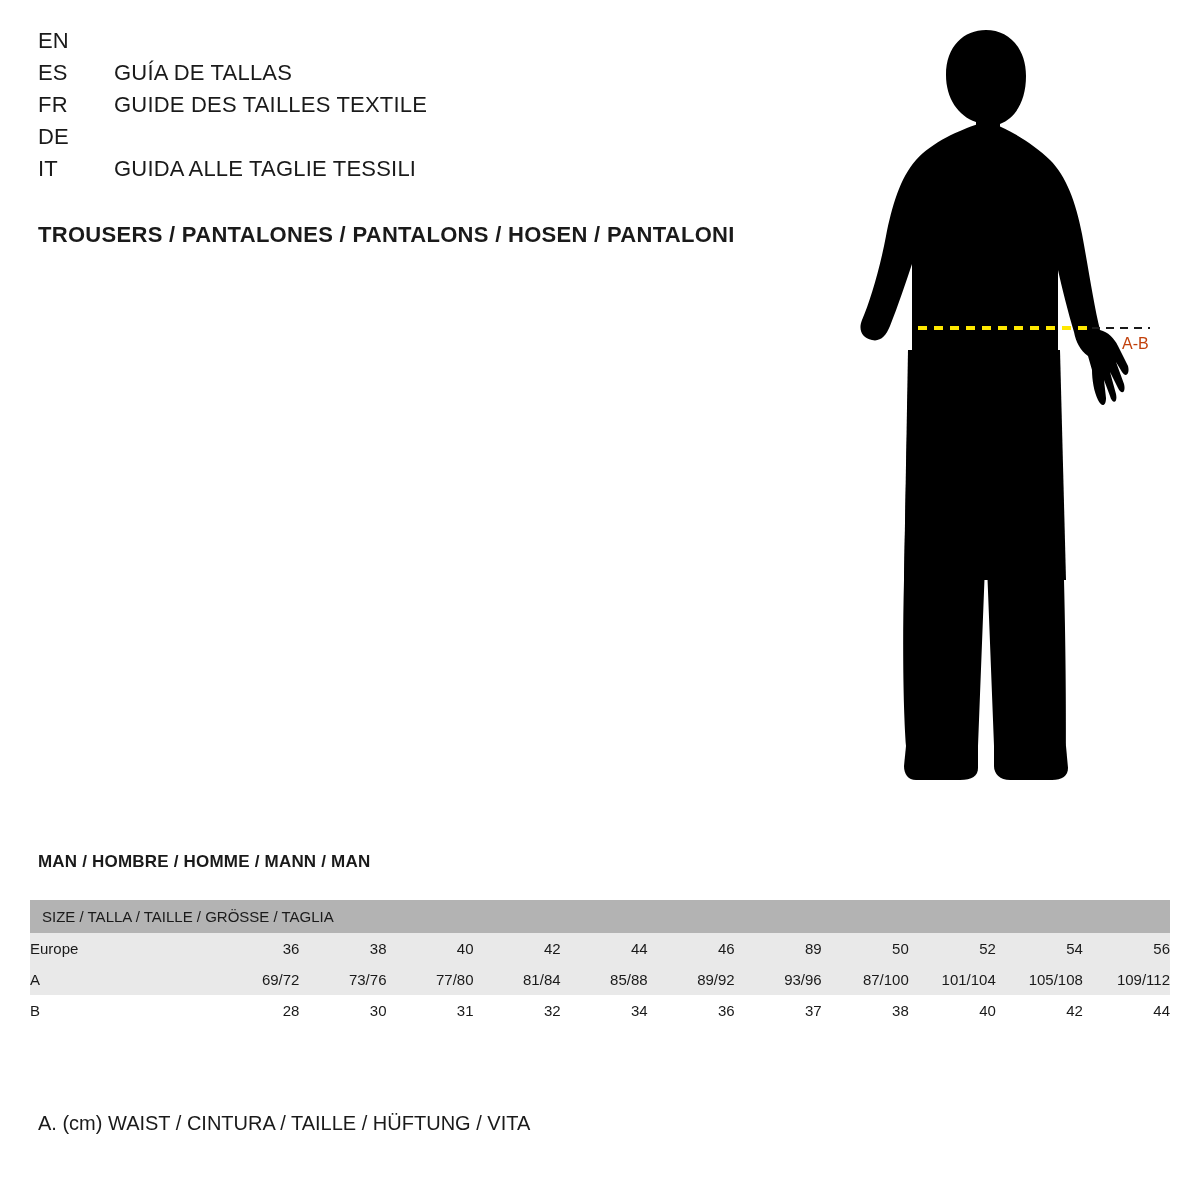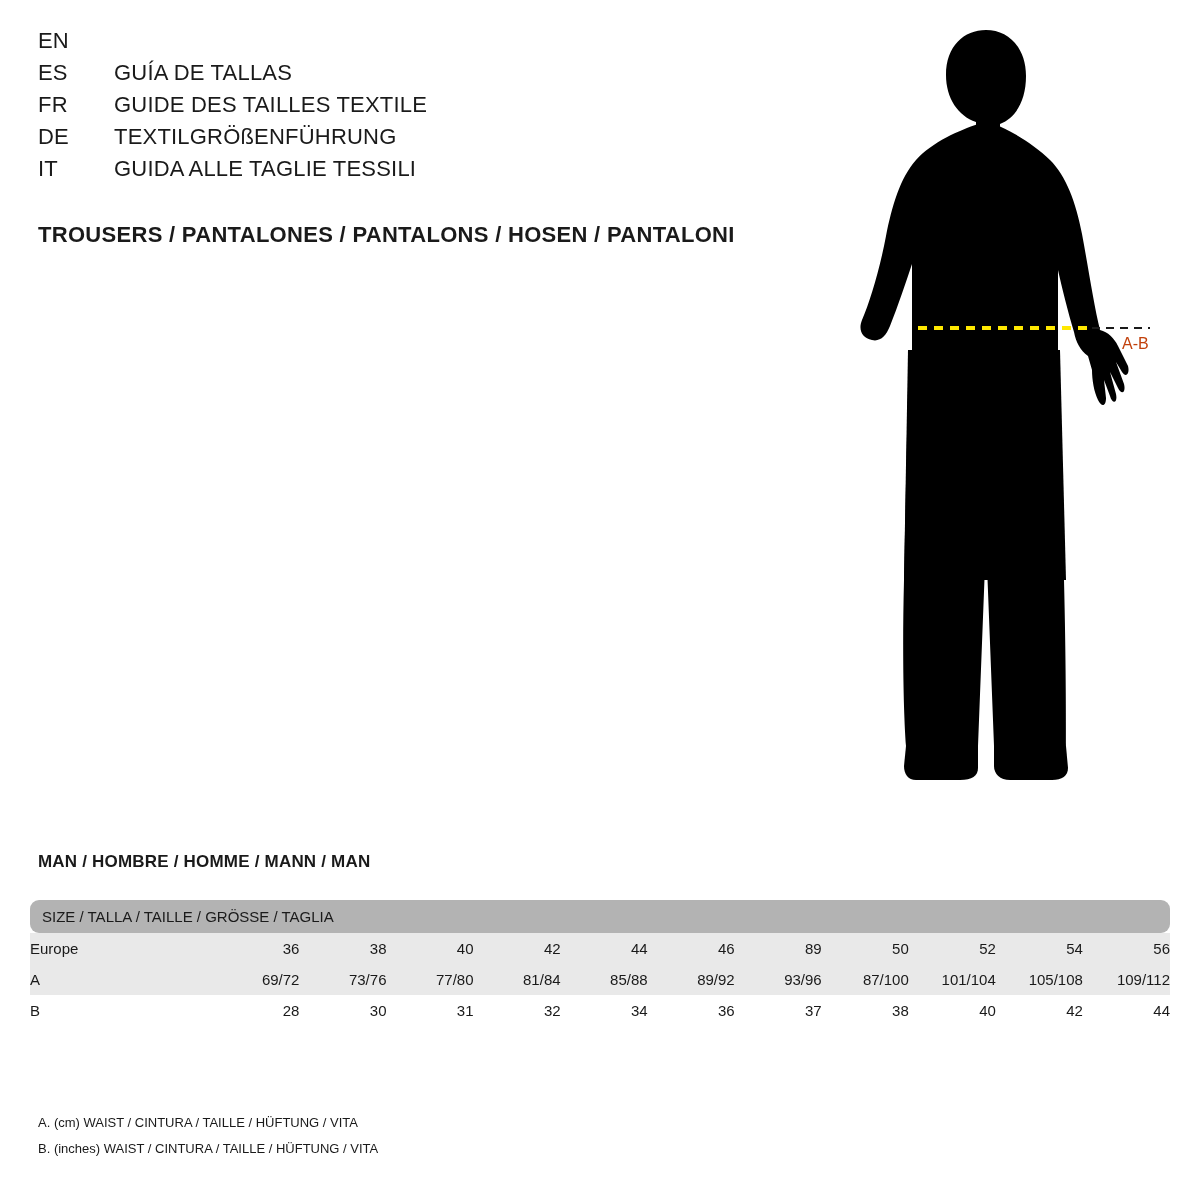--- a/index.html
+++ b/index.html
@@ -98,21 +98,20 @@
     height: 31px;
     font-weight: normal;
     color: #1a1a1a;
   }
   table.size-table thead th {
     background: #b3b3b3;
     text-align: left;
     padding-left: 12px;
     font-size: 15px;
     height: 33px;
-    border-radius: 9px;
   }
   .row-label {
     text-align: left;
     padding-left: 12px;
     width: 176px;
   }
   .cell {
     text-align: right;
     width: 84px;
   }
@@ -121,21 +120,21 @@
   }
   tr.plain td {
     background: #ffffff;
   }
 
   
   .footnotes {
     position: absolute;
     left: 38px;
     top: 1110px;
-    font-size: 13px;
+    font-size: 20px;
     line-height: 26px;
     color: #1a1a1a;
   }
 </style>
 </head>
 <body>
 
 <div class="page">
 
   <div class="lang-block">
@@ -145,21 +144,20 @@
     <div class="lang-row">
       <span class="lang-code">ES</span>
       <span class="lang-text">GUÍA DE TALLAS</span>
     </div>
     <div class="lang-row">
       <span class="lang-code">FR</span>
       <span class="lang-text">GUIDE DES TAILLES TEXTILE</span>
     </div>
     <div class="lang-row">
       <span class="lang-code">DE</span>
-      <span class="lang-text">TEXTILGRÖßENFÜHRUNG</span>
     </div>
     <div class="lang-row">
       <span class="lang-code">IT</span>
       <span class="lang-text">GUIDA ALLE TAGLIE TESSILI</span>
     </div>
   </div>
 
   <div class="garment-title">TROUSERS / PANTALONES / PANTALONS / HOSEN / PANTALONI</div>
 
   <div class="figure-wrap">
@@ -270,16 +268,15 @@
         <td class="cell">38</td>
         <td class="cell">40</td>
         <td class="cell">42</td>
         <td class="cell">44</td>
       </tr>
     </tbody>
   </table>
 
   <div class="footnotes">
     <div>A. (cm) WAIST / CINTURA / TAILLE / HÜFTUNG / VITA</div>
-    <div>B. (inches) WAIST / CINTURA / TAILLE / HÜFTUNG / VITA</div>
   </div>
 
 </div>
 
 </body></html>

